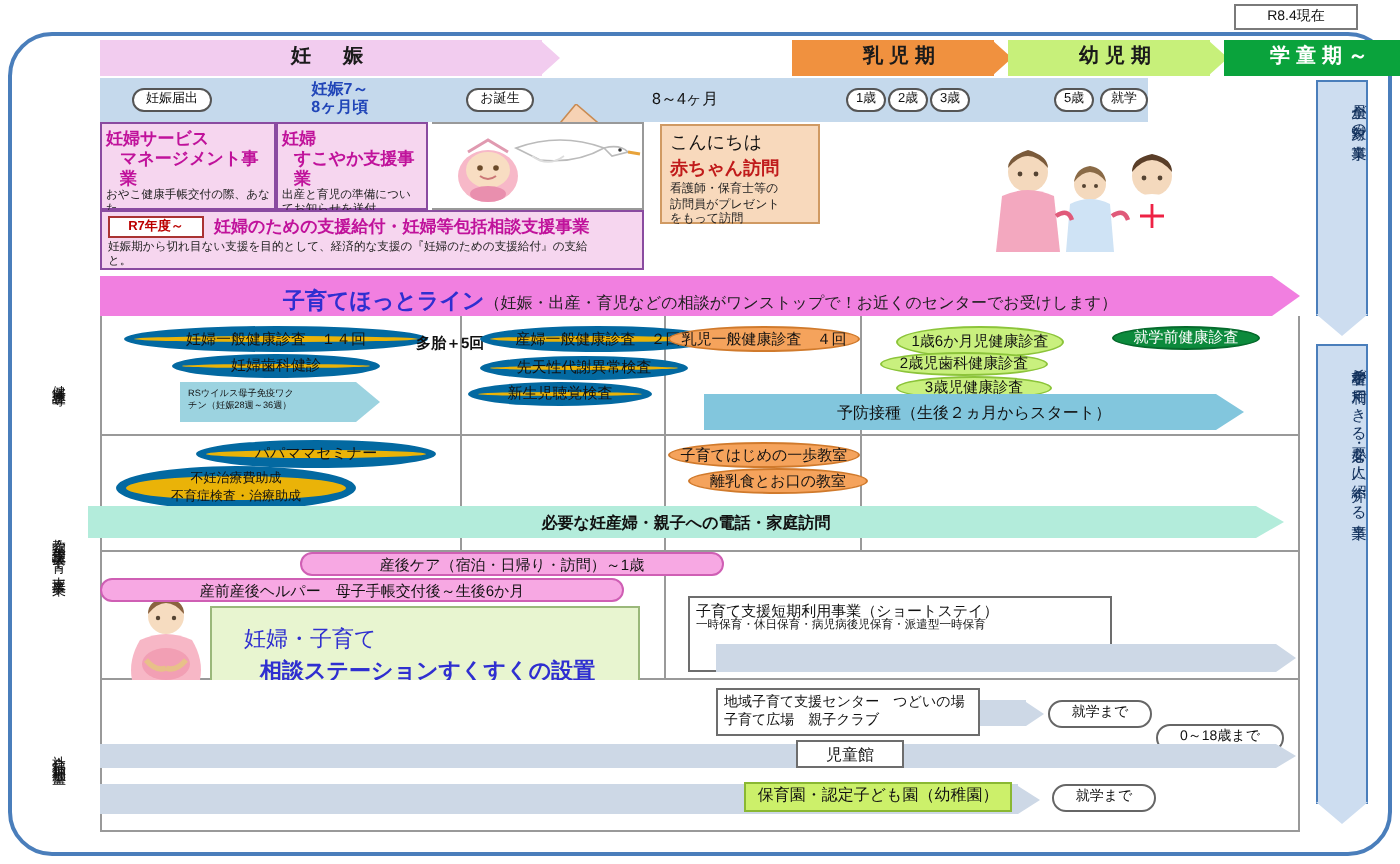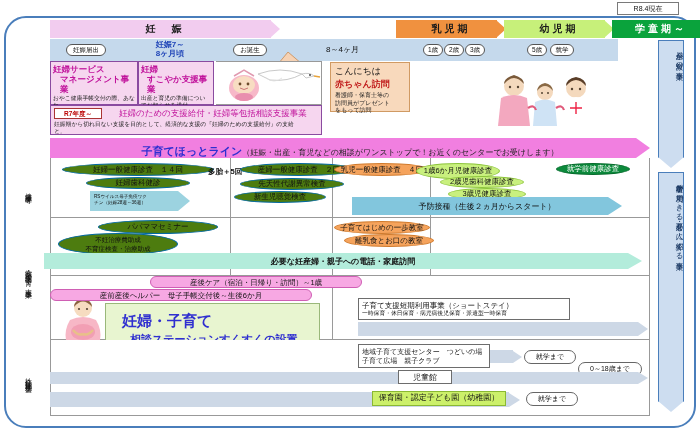--- a/index.html
+++ b/index.html
@@ -44,21 +44,21 @@
     border-left-width: 10px; border-left-style: solid;
   }
   .p1::before { background: #f2ccef; } .p1::after { border-left-color: #f2ccef; }
   .p2::before { background: #f18ce0; } .p2::after { border-left-color: #f18ce0; }
   .p3::before { background: #f0913f; } .p3::after { border-left-color: #f0913f; }
   .p4::before { background: #c7f07a; } .p4::after { border-left-color: #c7f07a; }
   .p5::before { background: #0aa33c; } .p5::after { border-left-color: #0aa33c; }
   .p5 .lbl { color: #fff; }
 
   
-  .ageband { left: 50px; top: 39px; width: 568px; height: 22px; background: #c5d9ec; }
+  .ageband { left: 50px; top: 39px; width: 524px; height: 22px; background: #c5d9ec; }
   .pill {
     position: absolute; border: 1px solid #555; border-radius: 9px;
     background: #fff; font-size: 6.5px; color: #111;
     text-align: center; line-height: 10px; height: 12px; padding: 0 2px;
   }
   .bluetxt { position: absolute; color: #2146b8; font-weight: bold; font-size: 8px; text-align: center; line-height: 9px; }
   .blktxt { position: absolute; color: #111; font-size: 8px; }
   .vline { position: absolute; width: 0; border-left: 1px solid #9a9a9a; }
 
   
@@ -71,21 +71,21 @@
   
   .box { position: absolute; border: 1px solid #8a4ba0; background: #f6d6ef; }
   .boxtitle { color: #c0129b; font-weight: bold; font-size: 8.5px; line-height: 10px; }
   .boxsub { color: #222; font-size: 5.8px; line-height: 7px; }
 
   .ell {
     position: absolute; border-radius: 50%;
     display: flex; align-items: center; justify-content: center;
     font-size: 7.5px; color: #111; text-align: center; line-height: 8px;
   }
-  .ell-pink { background: #4d7c0f; border: 1px solid #0369a1; }
+  .ell-pink { background: #eab308; border: 5px solid #0369a1; }
   .ell-org  { background: #f5a35c; border: 1px solid #d07a2c; }
   .ell-grn  { background: #c9f07e; border: 1px solid #8cc43a; }
   .ell-dgrn { background: #0c8a3c; color: #fff; border: 1px solid #066a2c; }
 
   
   .arrow { position: absolute; display: flex; align-items: center; justify-content: center; }
   .arrow .shaft { height: 100%; flex: 1 1 auto; }
   .arrow .head {
     width: 0; height: 0; flex: 0 0 auto;
     border-top-style: solid; border-bottom-style: solid;
@@ -184,21 +184,21 @@
     <ellipse cx="26" cy="35" rx="9" ry="4" fill="#e98fae"></ellipse>
     <path d="M40 12 Q62 4 84 12 Q70 20 52 18 Z" fill="#fff" stroke="#bbb" stroke-width="0.8"></path>
     <path d="M84 12 Q92 10 96 14 L88 16 Z" fill="#fff" stroke="#bbb" stroke-width="0.8"></path>
     <path d="M96 14 L102 15" stroke="#e8a33a" stroke-width="1.6"></path>
     <circle cx="92" cy="13" r="0.9" fill="#333"></circle>
     <path d="M48 16 Q56 22 64 16" stroke="#ddd" fill="none" stroke-width="0.8"></path>
   </svg>
 
   <div class="box" style="left:50px;top:105px;width:272px;height:30px">
     <div style="position:absolute;left:3px;top:2px;width:48px;height:11px;background:#fff;border:1px solid #a33;font-size:6.5px;color:#b00;font-weight:bold;text-align:center;line-height:10px">R7年度～</div>
-    <div style="position:absolute;left:68px;top:2px;font-size:8.5px;font-weight:normal;color:#c0129b">妊婦のための支援給付・妊婦等包括相談支援事業</div>
+    <div style="position:absolute;left:56px;top:2px;font-size:8.5px;font-weight:bold;color:#c0129b">妊婦のための支援給付・妊婦等包括相談支援事業</div>
     <div class="boxsub" style="position:absolute;left:3px;top:15px">妊娠期から切れ目ない支援を目的として、経済的な支援の『妊婦のための支援給付』の支給</div>
     <div class="boxsub" style="position:absolute;left:3px;top:22px">と。</div>
   </div>
 
   <div class="illu" style="left:330px;top:62px;width:80px;height:50px;background:#f8d9bc;border:1px solid #d09a63">
     <div style="font-size:9px;font-weight:normal;color:#111;margin:2px 0 0 4px">こんにちは</div>
     <div style="font-size:9px;font-weight:bold;color:#c01b1b;margin:0 0 0 4px">赤ちゃん訪問</div>
     <div style="font-size:6px;color:#222;margin:1px 0 0 4px;line-height:7.5px">看護師・保育士等の</div>
     <div style="font-size:6px;color:#222;margin:0 0 0 4px;line-height:7.5px">訪問員がプレゼント</div>
     <div style="font-size:6px;color:#222;margin:0 0 0 4px;line-height:7.5px">をもって訪問</div>
@@ -250,21 +250,21 @@
       <div>チン（妊娠28週～36週）</div>
     </div>
   </div>
 
   <div class="ell ell-pink" style="left:240px;top:163px;width:118px;height:13px">産婦一般健康診査　２回</div>
   <div class="ell ell-pink" style="left:240px;top:178px;width:104px;height:12px">先天性代謝異常検査</div>
   <div class="ell ell-pink" style="left:234px;top:191px;width:92px;height:12px">新生児聴覚検査</div>
 
   <div class="ell ell-org" style="left:334px;top:163px;width:96px;height:13px">乳児一般健康診査　４回</div>
 
-  <div class="ell ell-grn" style="left:416px;top:163px;width:84px;height:16px">1歳6か月児健康診査</div>
+  <div class="ell ell-grn" style="left:448px;top:163px;width:84px;height:16px">1歳6か月児健康診査</div>
   <div class="ell ell-grn" style="left:440px;top:176px;width:84px;height:12px">2歳児歯科健康診査</div>
   <div class="ell ell-grn" style="left:448px;top:188px;width:78px;height:12px">3歳児健康診査</div>
 
   <div class="ell ell-dgrn" style="left:556px;top:163px;width:74px;height:12px">就学前健康診査</div>
 
   <div class="arrow" style="left:352px;top:197px;width:270px;height:18px">
     <div class="shaft" style="background:#82c6dd"></div>
     <div class="head" style="border-top-width:9px;border-bottom-width:9px;border-left-width:14px;border-left-color:#82c6dd"></div>
     <div class="txt" style="top:4px">予防接種（生後２ヵ月からスタート）</div>
   </div>
@@ -300,29 +300,29 @@
     <path d="M14 24 Q27 18 40 24 Q46 34 44 44 L10 44 Q8 34 14 24Z" fill="#f7b7c6"></path>
     <ellipse cx="27" cy="36" rx="12" ry="8" fill="#f29fb4"></ellipse>
     <path d="M17 34 Q22 40 27 38" stroke="#e8c089" fill="none" stroke-width="2.6"></path>
     <path d="M37 34 Q32 40 27 38" stroke="#e8c089" fill="none" stroke-width="2.6"></path>
   </svg>
 
   <div class="abs" style="left:150px;top:276px;width:212px;height:12px;background:#f7a8e3;border:1px solid #cf5fb4;border-radius:6px;font-size:7.5px;text-align:center;line-height:11px;color:#111">産後ケア（宿泊・日帰り・訪問）～1歳</div>
   <div class="abs" style="left:50px;top:289px;width:262px;height:12px;background:#f7a8e3;border:1px solid #cf5fb4;border-radius:6px;font-size:7.5px;text-align:center;line-height:11px;color:#111">産前産後ヘルパー　母子手帳交付後～生後6か月</div>
 
   <div class="abs" style="left:105px;top:303px;width:215px;height:74px;background:#e8f5d0;border:1px solid #9ab87a">
-    <div style="font-size:15px;font-weight:bold;color:#2f2fd0;margin:8px 0 0 16px">妊婦・子育て</div>
+    <div style="font-size:11px;font-weight:normal;color:#2f2fd0;margin:8px 0 0 16px">妊婦・子育て</div>
     <div style="font-size:11px;font-weight:bold;color:#2f2fd0;margin:1px 0 0 24px">相談ステーションすくすくの設置</div>
     <div style="font-size:7px;color:#111;margin:10px 0 0 10px;line-height:10px">
       <span>倉敷・児島・玉島・真備・水島の</span><span style="color:#d01010;font-weight:bold">5地区</span><span>（各保健</span>
     </div>
     <div style="font-size:7px;color:#111;margin:0 0 0 10px;line-height:10px">推進室内）に設置しています(H29．7月～)。</div>
   </div>
 
-  <div class="rbox" style="left:358px;top:298px;width:212px;height:22px">
+  <div class="rbox" style="left:344px;top:298px;width:212px;height:38px">
     <div style="margin:2px 0 0 3px;font-size:7.5px">子育て支援短期利用事業（ショートステイ）</div>
     <div style="margin:0 0 0 3px;font-size:5.8px;line-height:7px">一時保育・休日保育・病児病後児保育・派遣型一時保育</div>
   </div>
 
   <div class="arrow" style="left:358px;top:322px;width:290px;height:14px">
     <div class="shaft" style="background:#cdd8e6;margin:3px 0"></div>
     <div class="head" style="border-top-width:7px;border-bottom-width:7px;border-left-width:10px;border-left-color:#cdd8e6"></div>
   </div>
 
   <div class="abs" style="left:50px;top:340px;width:600px;height:76px;border-left:1px solid #999;border-right:1px solid #999;border-bottom:1px solid #999;background:#fff"></div>

